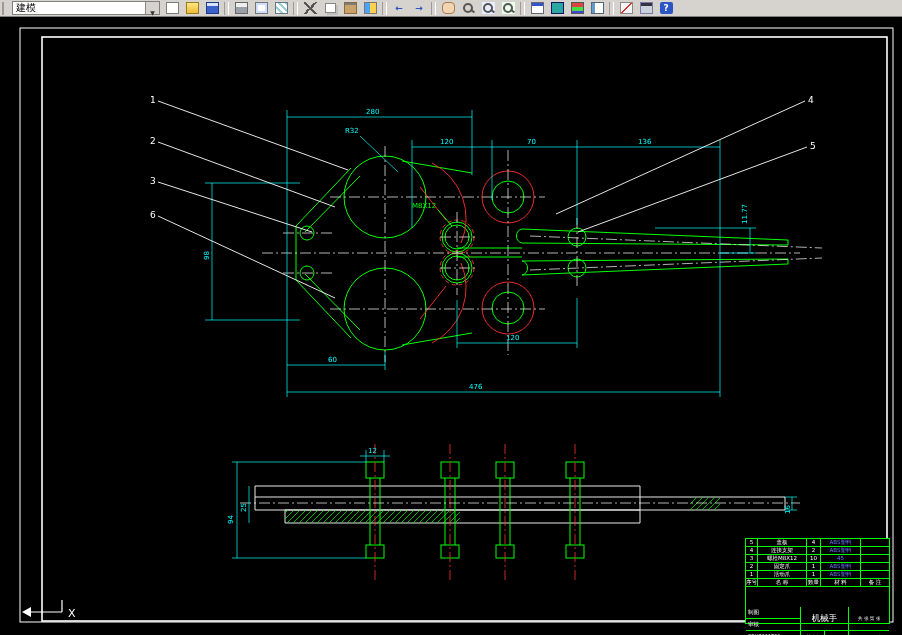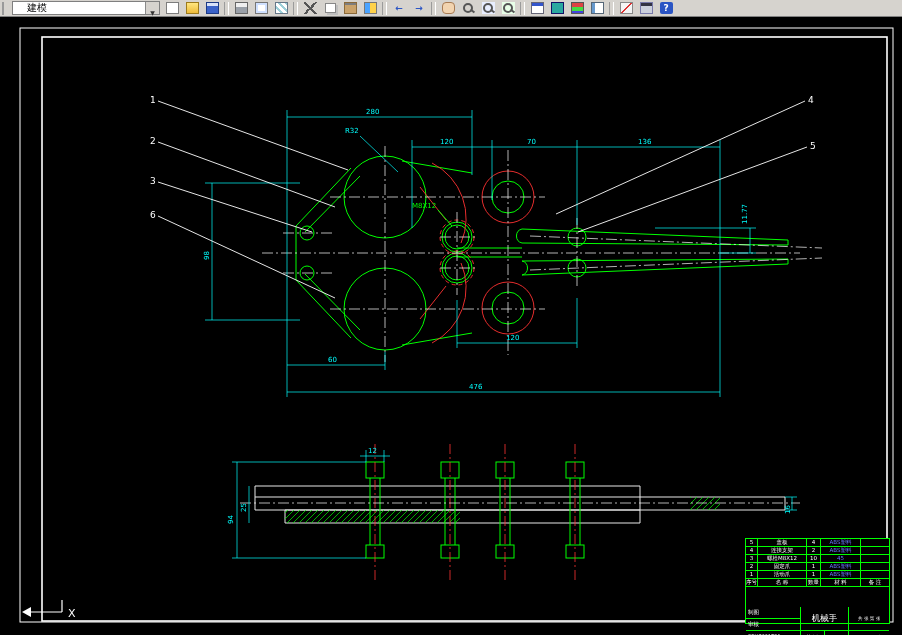--- a/index.html
+++ b/index.html
@@ -1,20 +1,20 @@
 <!DOCTYPE html>
 <html><head>
 <meta charset="utf-8">
 <style>
   html,body{margin:0;padding:0;background:#000;}
   #window{position:relative;width:902px;height:635px;overflow:hidden;background:#000;font-family:"DejaVu Sans",sans-serif;}
   
   .toolbar{position:absolute;left:0;top:0;width:902px;height:17px;background:#d6d3ce;border-bottom:1px solid #808080;display:flex;align-items:center;gap:2px;padding-left:2px;box-sizing:border-box;}
   .grip{width:4px;height:13px;border-left:2px double #9a9a9a;margin-right:2px;}
-  .combo{display:flex;align-items:center;width:148px;height:14px;background:#fff;border:1px solid #7f7f7f;box-sizing:border-box;padding-left:11px;}
+  .combo{display:flex;align-items:center;width:148px;height:14px;background:#fff;border:1px solid #7f7f7f;box-sizing:border-box;}
   .combo-val{flex:1;font-size:10px;line-height:12px;padding-left:3px;color:#000;white-space:nowrap;overflow:hidden;}
   .combo-arrow{width:13px;height:12px;background:#d6d3ce;border-left:1px solid #8a8a8a;text-align:center;}
   .combo-arrow::before{content:"▼";font-size:6px;color:#333;position:relative;top:-2px;}
   .icons{display:flex;align-items:center;height:16px;}
   .sep{width:3px;height:13px;border-left:1px solid #9b9b9b;border-right:1px solid #fff;margin:0 2px;}
   .tb-btn{width:20px;height:15px;display:flex;align-items:center;justify-content:center;}
   .ic{width:13px;height:12px;display:block;position:relative;font:9px "DejaVu Sans",sans-serif;line-height:12px;text-align:center;box-sizing:border-box;}
   .ic-new-file{background:#fff;border:1px solid #7d7d7d;}
   .ic-open{background:linear-gradient(#ffe680,#edbb3a);border:1px solid #9c7a1c;}
   .ic-save{background:#3a62c8;border:1px solid #1c3a85;box-shadow:inset 0 3px 0 #d8e2f8;}

